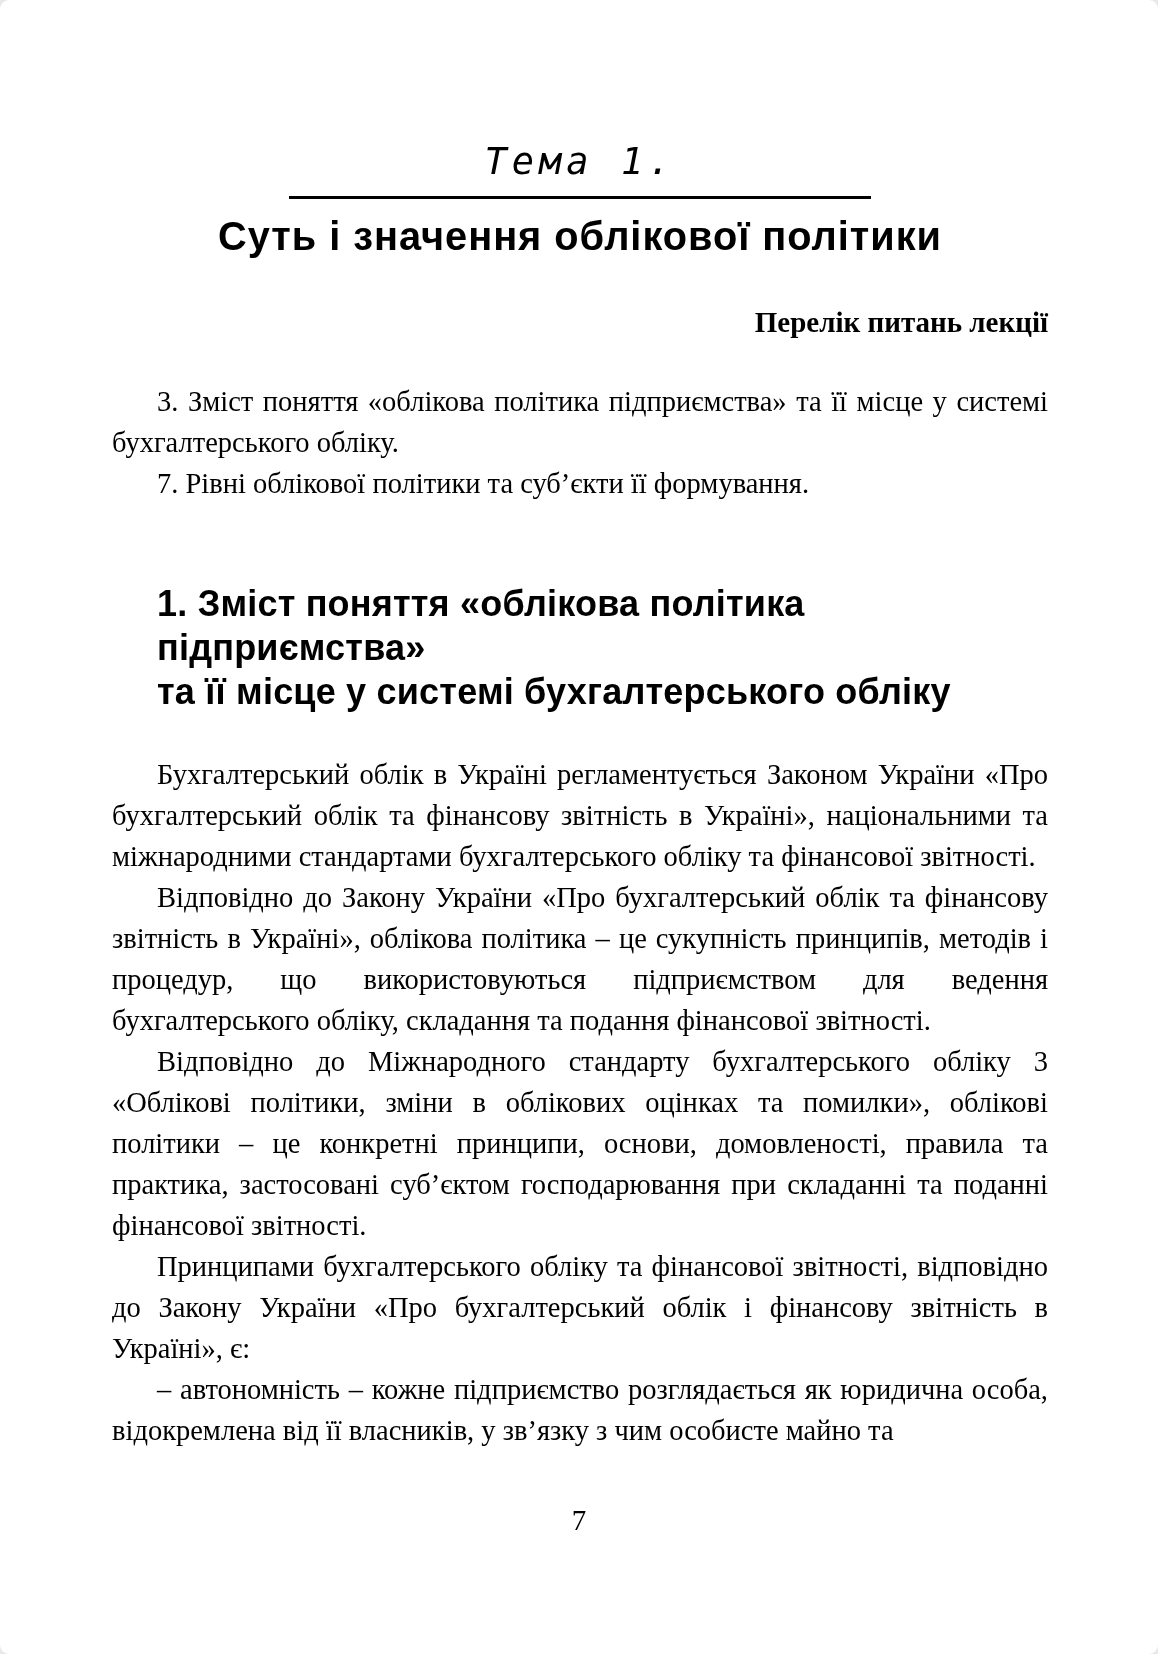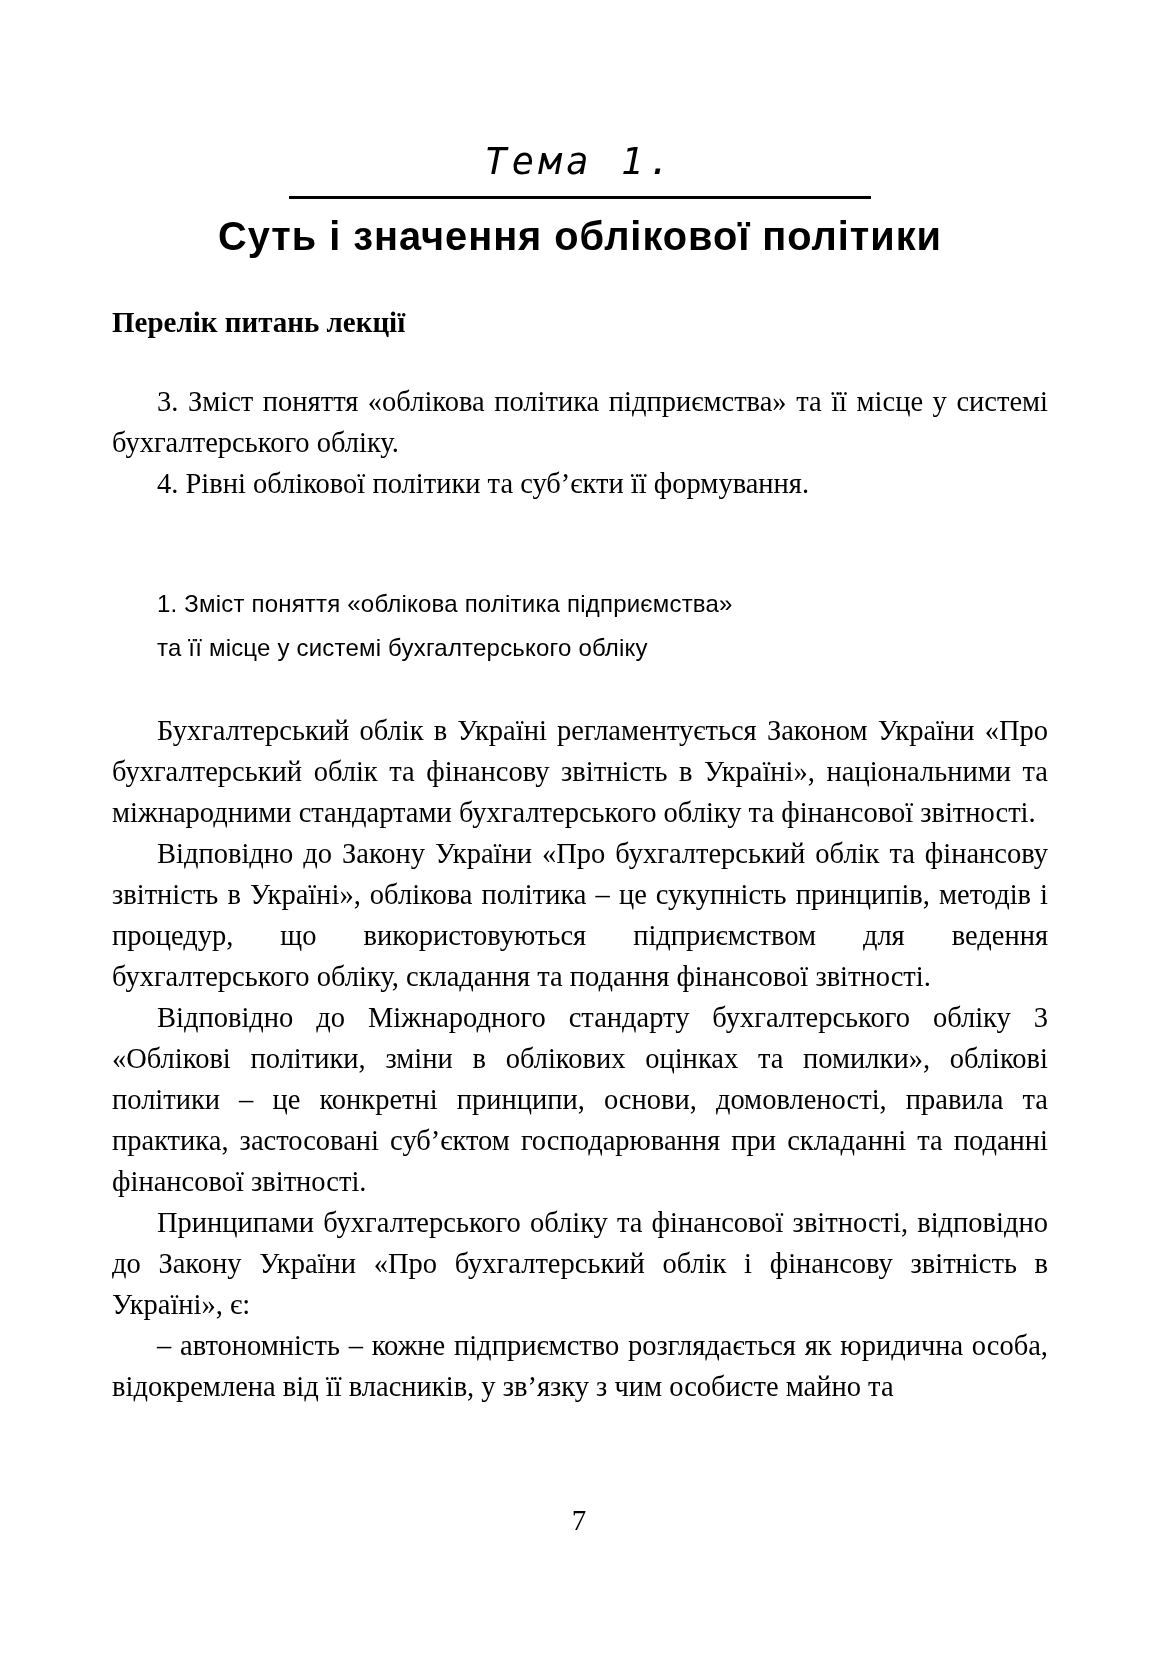--- a/index.html
+++ b/index.html
@@ -10,20 +10,21 @@
   .page {
     position: relative;
     width: 1158px;
     height: 1654px;
     margin: 0 auto;
     background: #ffffff;
     color: #000000;
     font-family: "Liberation Serif", serif;
     box-sizing: border-box;
     overflow: hidden;
+    border-radius: 9px;
   }
   .content {
     padding: 0 110px 0 112px;
   }
   .theme-label {
     margin-top: 142px;
     text-align: center;
     font-family: "DejaVu Sans Mono", monospace;
     font-style: italic;
     font-size: 37px;
@@ -41,41 +42,41 @@
     text-align: center;
     font-family: "Liberation Sans", sans-serif;
     font-weight: bold;
     font-size: 41px;
     line-height: 46px;
     letter-spacing: 1px;
     transform: scaleX(0.97);
   }
   .subtitle {
     margin: 46px 0 0;
-    text-align: left;
+    text-align: right;
     font-family: "Liberation Serif", serif;
     font-weight: bold;
     font-size: 29px;
     line-height: 34px;
   }
   .questions {
     margin-top: 42px;
   }
   .body-par {
     margin: 0;
     font-size: 28.5px;
     line-height: 41px;
     text-align: justify;
     text-indent: 45px;
   }
   .section-heading {
     margin: 78px 0 0 45px;
     font-family: "Liberation Sans", sans-serif;
-    font-weight: normal;
-    font-size: 24px;
+    font-weight: bold;
+    font-size: 36px;
     line-height: 44px;
     letter-spacing: 0.2px;
   }
   .body-paragraphs {
     margin-top: 40px;
   }
   .page-number {
     position: absolute;
     bottom: 118px;
     left: 0;
@@ -96,21 +97,21 @@
       <hr class="theme-rule">
       <h1 class="main-title">Суть і значення облікової політики</h1>
     </header>
 
     <h2 class="subtitle">Перелік питань лекції</h2>
 
     <div class="questions">
 
         <p class="body-par">3. Зміст поняття «облікова політика підприємства» та її місце у системі бухгалтерського обліку.</p>
 
-        <p class="body-par">4. Рівні облікової політики та суб’єкти її формування.</p>
+        <p class="body-par">7. Рівні облікової політики та суб’єкти її формування.</p>
 
       </div>
 
     <h3 class="section-heading">
       <span>1. Зміст поняття «облікова політика підприємства»</span><br>
       <span>та її місце у системі бухгалтерського обліку</span>
     </h3>
 
     <div class="body-paragraphs">
 

